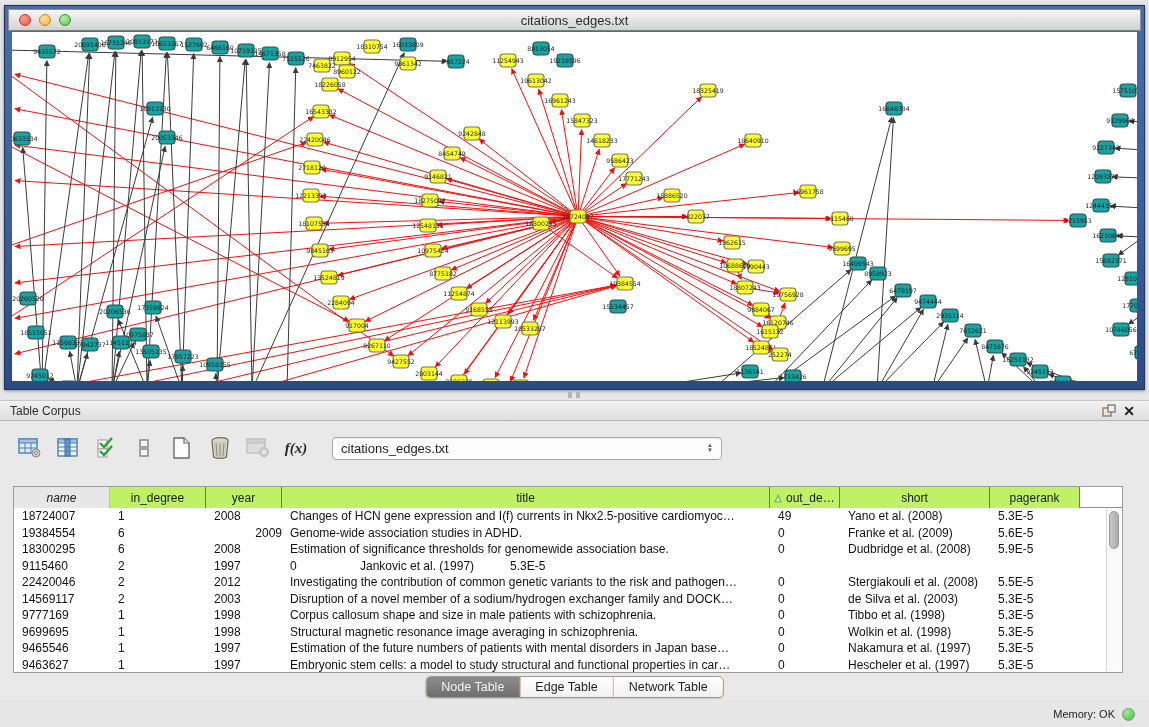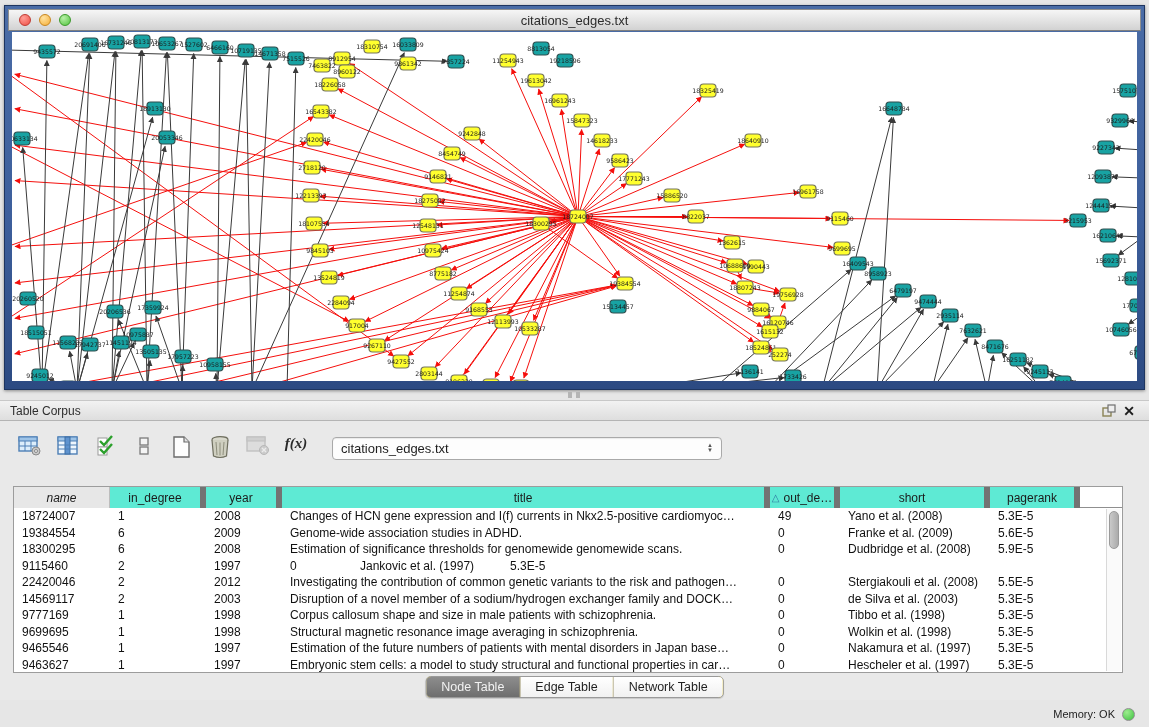--- a/index.html
+++ b/index.html
@@ -33,33 +33,33 @@
   .panel-header { height:21px; background:linear-gradient(180deg,#f2f2f2,#dedede);
                   border-top:1px solid #c8c8c8; border-bottom:1px solid #b4b4b4;
                   display:flex; align-items:center; padding:0 10px; }
   .panel-title { font-size:12px; color:#2e2e2e; }
   .panel-header .spacer { flex:1; }
   .hdr-btn { width:20px; height:16px; display:flex; align-items:center; justify-content:center; cursor:pointer; }
   .close-x { font-size:14px; font-weight:bold; color:#1c1c1c; line-height:1; }
 
   
   .toolbar { display:flex; align-items:center; gap:10px; padding:14px 0 10px 16px; }
-  .tb-icon { width:28px; height:26px; display:flex; justify-content:center; cursor:pointer; }
+  .tb-icon { width:28px; height:26px; display:flex; align-items:center; justify-content:center; cursor:pointer; }
   .fx { font-family:"Liberation Serif", serif; font-style:italic; font-weight:bold; font-size:15px; color:#2a2a2a; }
   .combo { margin-left:12px; width:390px; height:23px; background:#fdfdfd; border:1px solid #a9a9a9;
            border-radius:4px; display:flex; align-items:center; padding:0 8px; font-size:13px; color:#1e1e1e;
            box-shadow:inset 0 1px 1px rgba(0,0,0,.08); cursor:pointer; }
   .combo .c-label { flex:1; }
   .combo .c-arrows { display:flex; flex-direction:column; font-size:6px; line-height:5px; color:#555; }
 
   
   .tbl { position:absolute; left:13px; top:86px; width:1110px; height:187px; background:#ffffff;
          border:1px solid #9c9c9c; overflow:hidden; }
   .tbl-head { display:flex; height:21px; border-bottom:1px solid #8f8f8f; }
-  .th { background:#5eead4; border-right:6px solid #737373; font-size:12px; color:#1b1b1b;
+  .th { background:#bef264; border-right:1px solid #737373; font-size:12px; color:#1b1b1b;
         display:flex; align-items:center; justify-content:center; height:21px; cursor:pointer; overflow:hidden; white-space:nowrap; }
   .th.gray { background:#e7e7e7; border-right:1px solid #bdbdbd; }
   .sort-tri { color:#2f7ca3; font-size:10px; margin-right:4px; }
   .tr { display:flex; height:16.5px; align-items:center; background:#fff; cursor:default; }
   .td { font-size:12px; color:#111; padding-left:8px; white-space:nowrap; overflow:hidden; height:16.5px; line-height:16.5px; }
   .vscroll { position:absolute; right:1px; top:22px; bottom:1px; width:15px; background:#fafafa; border-left:1px solid #d9d9d9; }
   .vthumb { position:absolute; left:2px; top:2px; width:10px; height:38px; background:linear-gradient(90deg,#c9c9c9,#ababab);
             border:1px solid #9a9a9a; border-radius:6px; cursor:pointer; }
 
   
@@ -840,31 +840,31 @@
           <div class="td" style="width: 96px;">1</div>
           <div class="td" style="width: 76px;">2008</div>
           <div class="td" style="width: 488px;">Changes of HCN gene expression and I(f) currents in Nkx2.5-positive cardiomyoc…</div>
           <div class="td" style="width: 70px;">49</div>
           <div class="td" style="width: 150px;">Yano et al. (2008)</div>
           <div class="td" style="width: 90px;">5.3E-5</div>
         </div>
         <div class="tr">
           <div class="td" style="width: 96px;">19384554</div>
           <div class="td" style="width: 96px;">6</div>
-          <div class="td" style="width: 76px;">2009</div>
+          <div class="td" style="width: 76px; text-align: right;">2009</div>
           <div class="td" style="width: 488px;">Genome-wide association studies in ADHD.</div>
           <div class="td" style="width: 70px;">0</div>
           <div class="td" style="width: 150px;">Franke et al. (2009)</div>
           <div class="td" style="width: 90px;">5.6E-5</div>
         </div>
         <div class="tr">
           <div class="td" style="width: 96px;">18300295</div>
           <div class="td" style="width: 96px;">6</div>
           <div class="td" style="width: 76px;">2008</div>
-          <div class="td" style="width: 488px;">Estimation of significance thresholds for genomewide genomewide scans.</div>
+          <div class="td" style="width: 488px;">Estimation of significance thresholds for genomewide association base.</div>
           <div class="td" style="width: 70px;">0</div>
           <div class="td" style="width: 150px;">Dudbridge et al. (2008)</div>
           <div class="td" style="width: 90px;">5.9E-5</div>
         </div>
         <div class="tr">
           <div class="td" style="width: 96px;">9115460</div>
           <div class="td" style="width: 96px;">2</div>
           <div class="td" style="width: 76px;">1997</div>
           <div class="td" style="width: 70px;">0</div>
           <div class="td" style="width: 150px;">Jankovic et al. (1997)</div>

